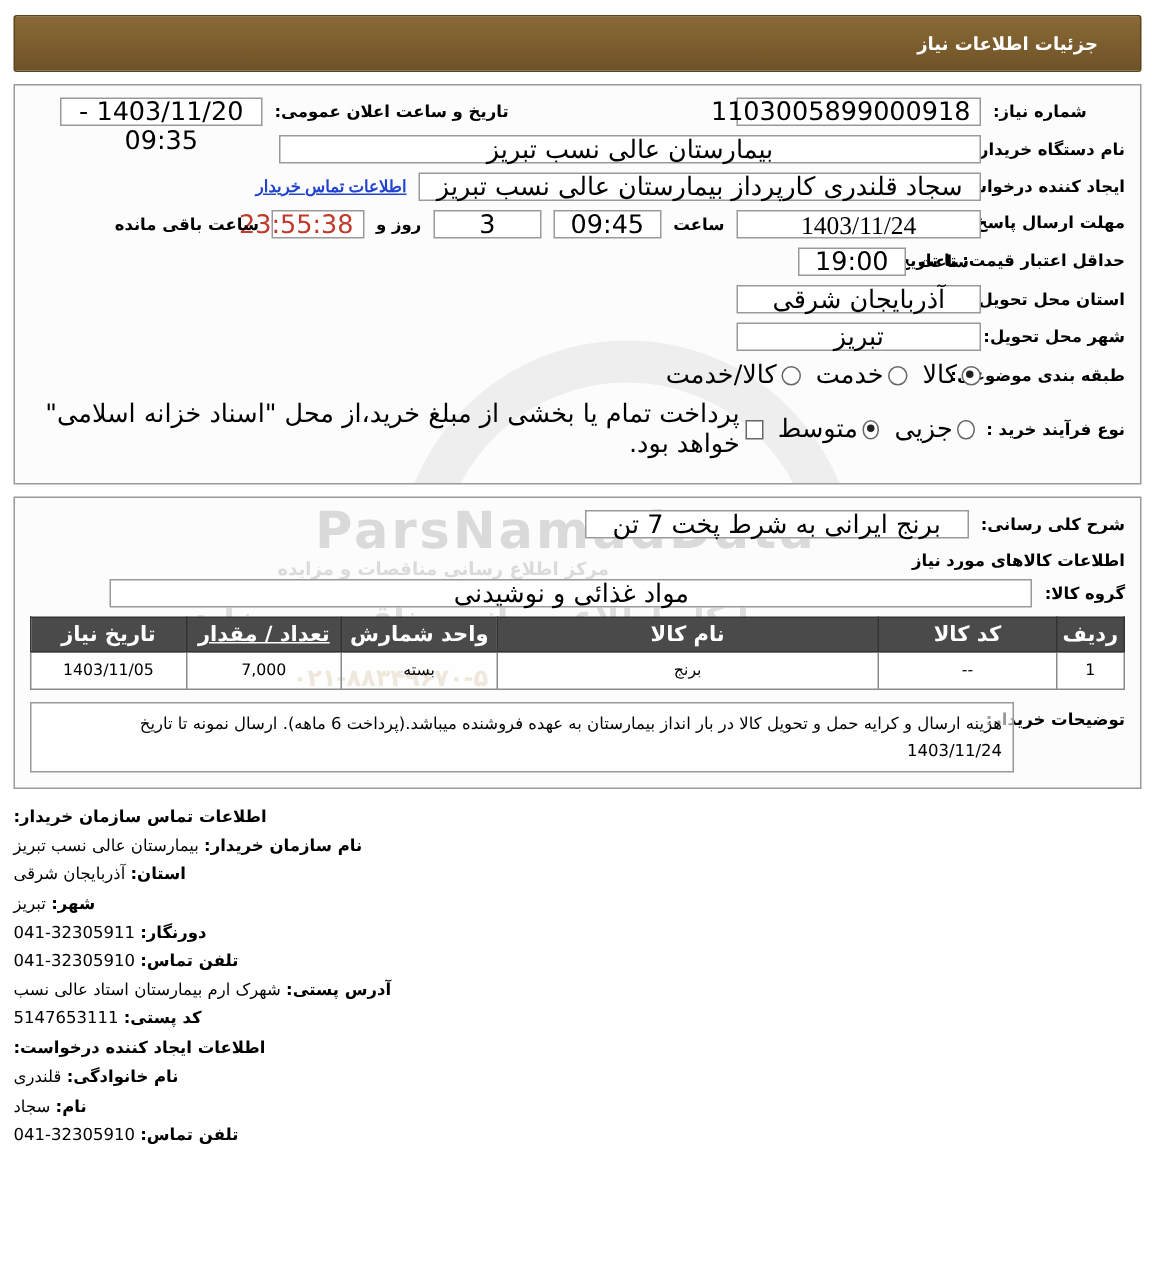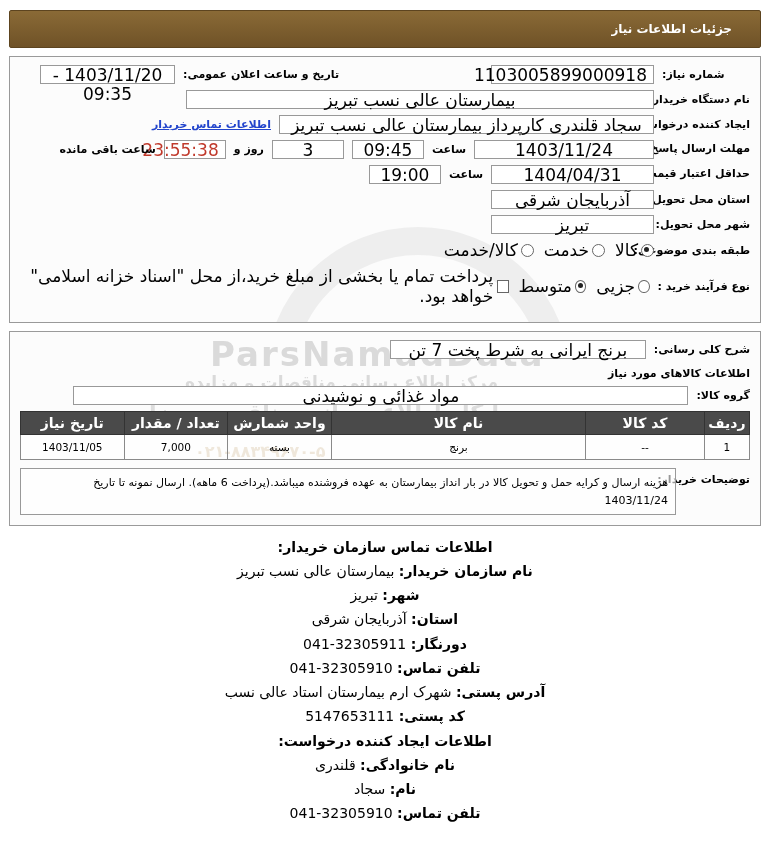--- a/index.html
+++ b/index.html
@@ -63,21 +63,21 @@
     overflow: hidden;
     z-index: 0;
   }
   .wm-text {
     position: absolute;
     color: rgba(150,150,150,0.28);
     font-weight: bold;
     white-space: nowrap;
   }
   .wm1 { top: 214px; left: 210px; font-size: 34px; letter-spacing: 2px; color: rgba(140,140,140,0.3); }
-  .wm2 { top: 245px; left: 170px; font-size: 17px; color: rgba(150,150,150,0.33); }
+  .wm2 { top: 245px; left: 170px; font-size: 12px; color: rgba(150,150,150,0.33); }
   .wm3 { top: 270px; left: 150px; font-size: 22px; color: rgba(150,150,150,0.30); }
   .wm4 { top: 300px; left: 195px; font-size: 16px; color: rgba(170,130,60,0.40); }
   .wm-circle {
     position: absolute;
     border-radius: 50%;
     border: 28px solid rgba(150,150,150,0.13);
   }
   .wmc1 { width: 250px; height: 250px; top: 170px; left: 255px; }
   
   .row {
@@ -104,20 +104,21 @@
     padding: 0 6px;
     box-sizing: border-box;
     text-align: center;
     color: #000;
   }
   .blue-link {
     color: #2244cc;
     font-size: 11px;
     font-weight: bold;
     white-space: nowrap;
+    font-family: Liberation Serif, serif;
   }
   .red-val { color: #c0392b; }
   .sep { width: 8px; flex: 0 0 auto; }
   .spacer { flex: 1 1 auto; }
   
   .radio {
     display: inline-block;
     width: 11px;
     height: 11px;
     border: 1px solid #666;
@@ -180,23 +181,23 @@
     background: rgba(255,255,255,0.6);
     padding: 5px 7px;
     font-size: 11px;
     line-height: 1.6;
     min-height: 34px;
     text-align: right;
   }
   
   .contact {
     margin: 10px 9px 0 9px;
-    font-size: 14px;
+    font-size: 11px;
     line-height: 1.65;
-    text-align: center;
+    text-align: left;
   }
   .contact .h {
     font-weight: bold;
   }
   .contact .k { font-weight: bold; }
   .contact div { margin-bottom: 1px; }
 </style>
 </head>
 <body>
 
@@ -232,39 +233,38 @@
         <div class="lbl lbl-w1">ایجاد کننده درخواست:</div>
         <div class="sep"></div>
         <div class="fld" style="width:375px;">سجاد قلندری کارپرداز بیمارستان عالی نسب تبریز</div>
         <div class="sep"></div>
         <a class="blue-link" href="#">اطلاعات تماس خریدار</a>
       </div>
 
       <div class="row">
         <div class="lbl lbl-w1" style="line-height:1.3;">مهلت ارسال پاسخ: تا تاریخ:</div>
         <div class="sep"></div>
-        <div class="fld" style="width:180px;">1403/11/24</div>
+        <div class="fld" style="width:163px;font-family:Liberation Serif, serif;">1403/11/24</div>
         <div class="sep"></div>
         <div class="lbl">ساعت</div>
         <div class="sep"></div>
         <div class="fld" style="width:72px;">09:45</div>
         <div class="sep"></div>
         <div class="fld" style="width:72px;">3</div>
         <div class="sep"></div>
         <div class="lbl">روز و</div>
         <div class="sep"></div>
         <div class="fld red-val" style="width:62px;">23:55:38</div>
         <div class="sep"></div>
         <div class="lbl">ساعت باقی مانده</div>
       </div>
 
       <div class="row">
         <div class="lbl lbl-w1" style="line-height:1.3;">حداقل اعتبار قیمت: تا تاریخ:</div>
         <div class="sep"></div>
-        <div class="fld" style="width:163px;">1404/04/31</div>
         <div class="sep"></div>
         <div class="lbl">ساعت</div>
         <div class="sep"></div>
         <div class="fld" style="width:72px;">19:00</div>
       </div>
 
       <div class="row">
         <div class="lbl lbl-w1">استان محل تحویل:</div>
         <div class="sep"></div>
         <div class="fld" style="width:163px;">آذربایجان شرقی</div>
@@ -324,21 +324,21 @@
         <div class="fld" style="width:615px;">مواد غذائی و نوشیدنی</div>
       </div>
 
       <table class="items">
         <thead>
           <tr>
             <th style="width:42px;">ردیف</th>
             <th style="width:115px;">کد کالا</th>
             <th style="width:250px;">نام کالا</th>
             <th style="width:100px;">واحد شمارش</th>
-            <th style="width:100px;">تعداد / مقدار</th>
+            <th style="width:100px;text-decoration:underline;">تعداد / مقدار</th>
             <th style="width:100px;">تاریخ نیاز</th>
           </tr>
         </thead>
         <tbody>
           <tr>
             <td>1</td>
             <td>--</td>
             <td>برنج</td>
             <td>بسته</td>
             <td>7,000</td>
@@ -356,28 +356,28 @@
     </div>
   </div>
 
   <div class="contact">
     <div class="h">اطلاعات تماس سازمان خریدار:</div>
     <div>
       <span class="k">نام سازمان خریدار:</span>
       <span>بیمارستان عالی نسب تبریز</span>
     </div>
     <div>
+      <span class="k">استان:</span>
+      <span>آذربایجان شرقی</span>
+    </div>
+    <div>
       <span class="k">شهر:</span>
       <span>تبریز</span>
     </div>
     <div>
-      <span class="k">استان:</span>
-      <span>آذربایجان شرقی</span>
-    </div>
-    <div>
       <span class="k">دورنگار:</span>
       <span>32305911-041</span>
     </div>
     <div>
       <span class="k">تلفن تماس:</span>
       <span>32305910-041</span>
     </div>
     <div>
       <span class="k">آدرس پستی:</span>
       <span>شهرک ارم بیمارستان استاد عالی نسب</span>

